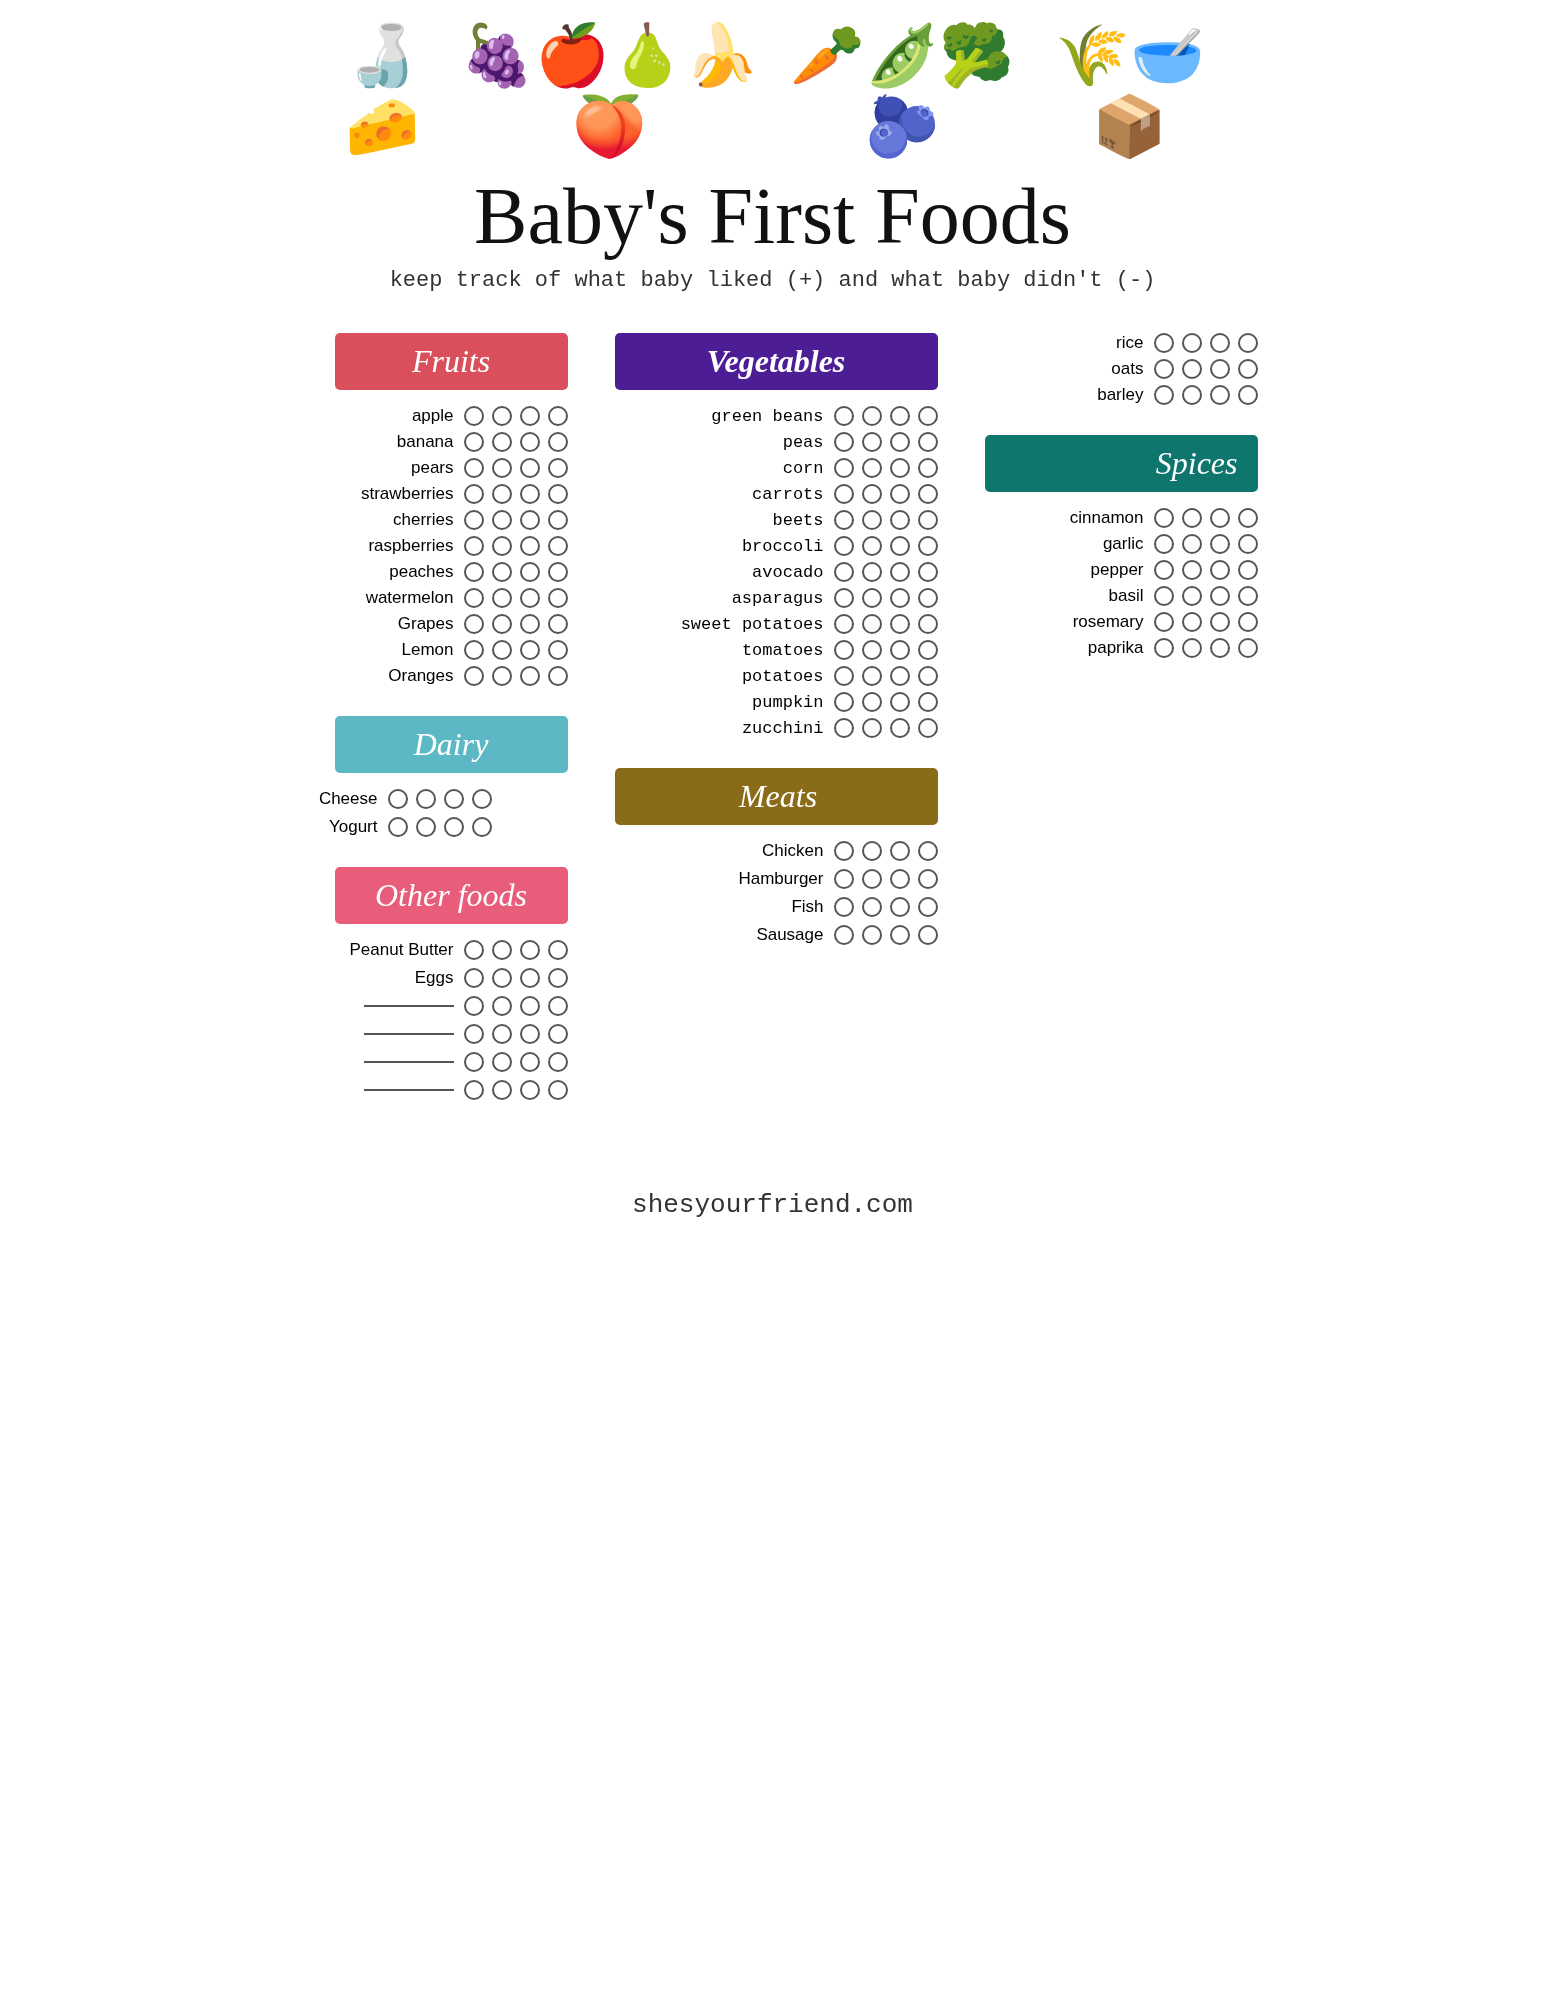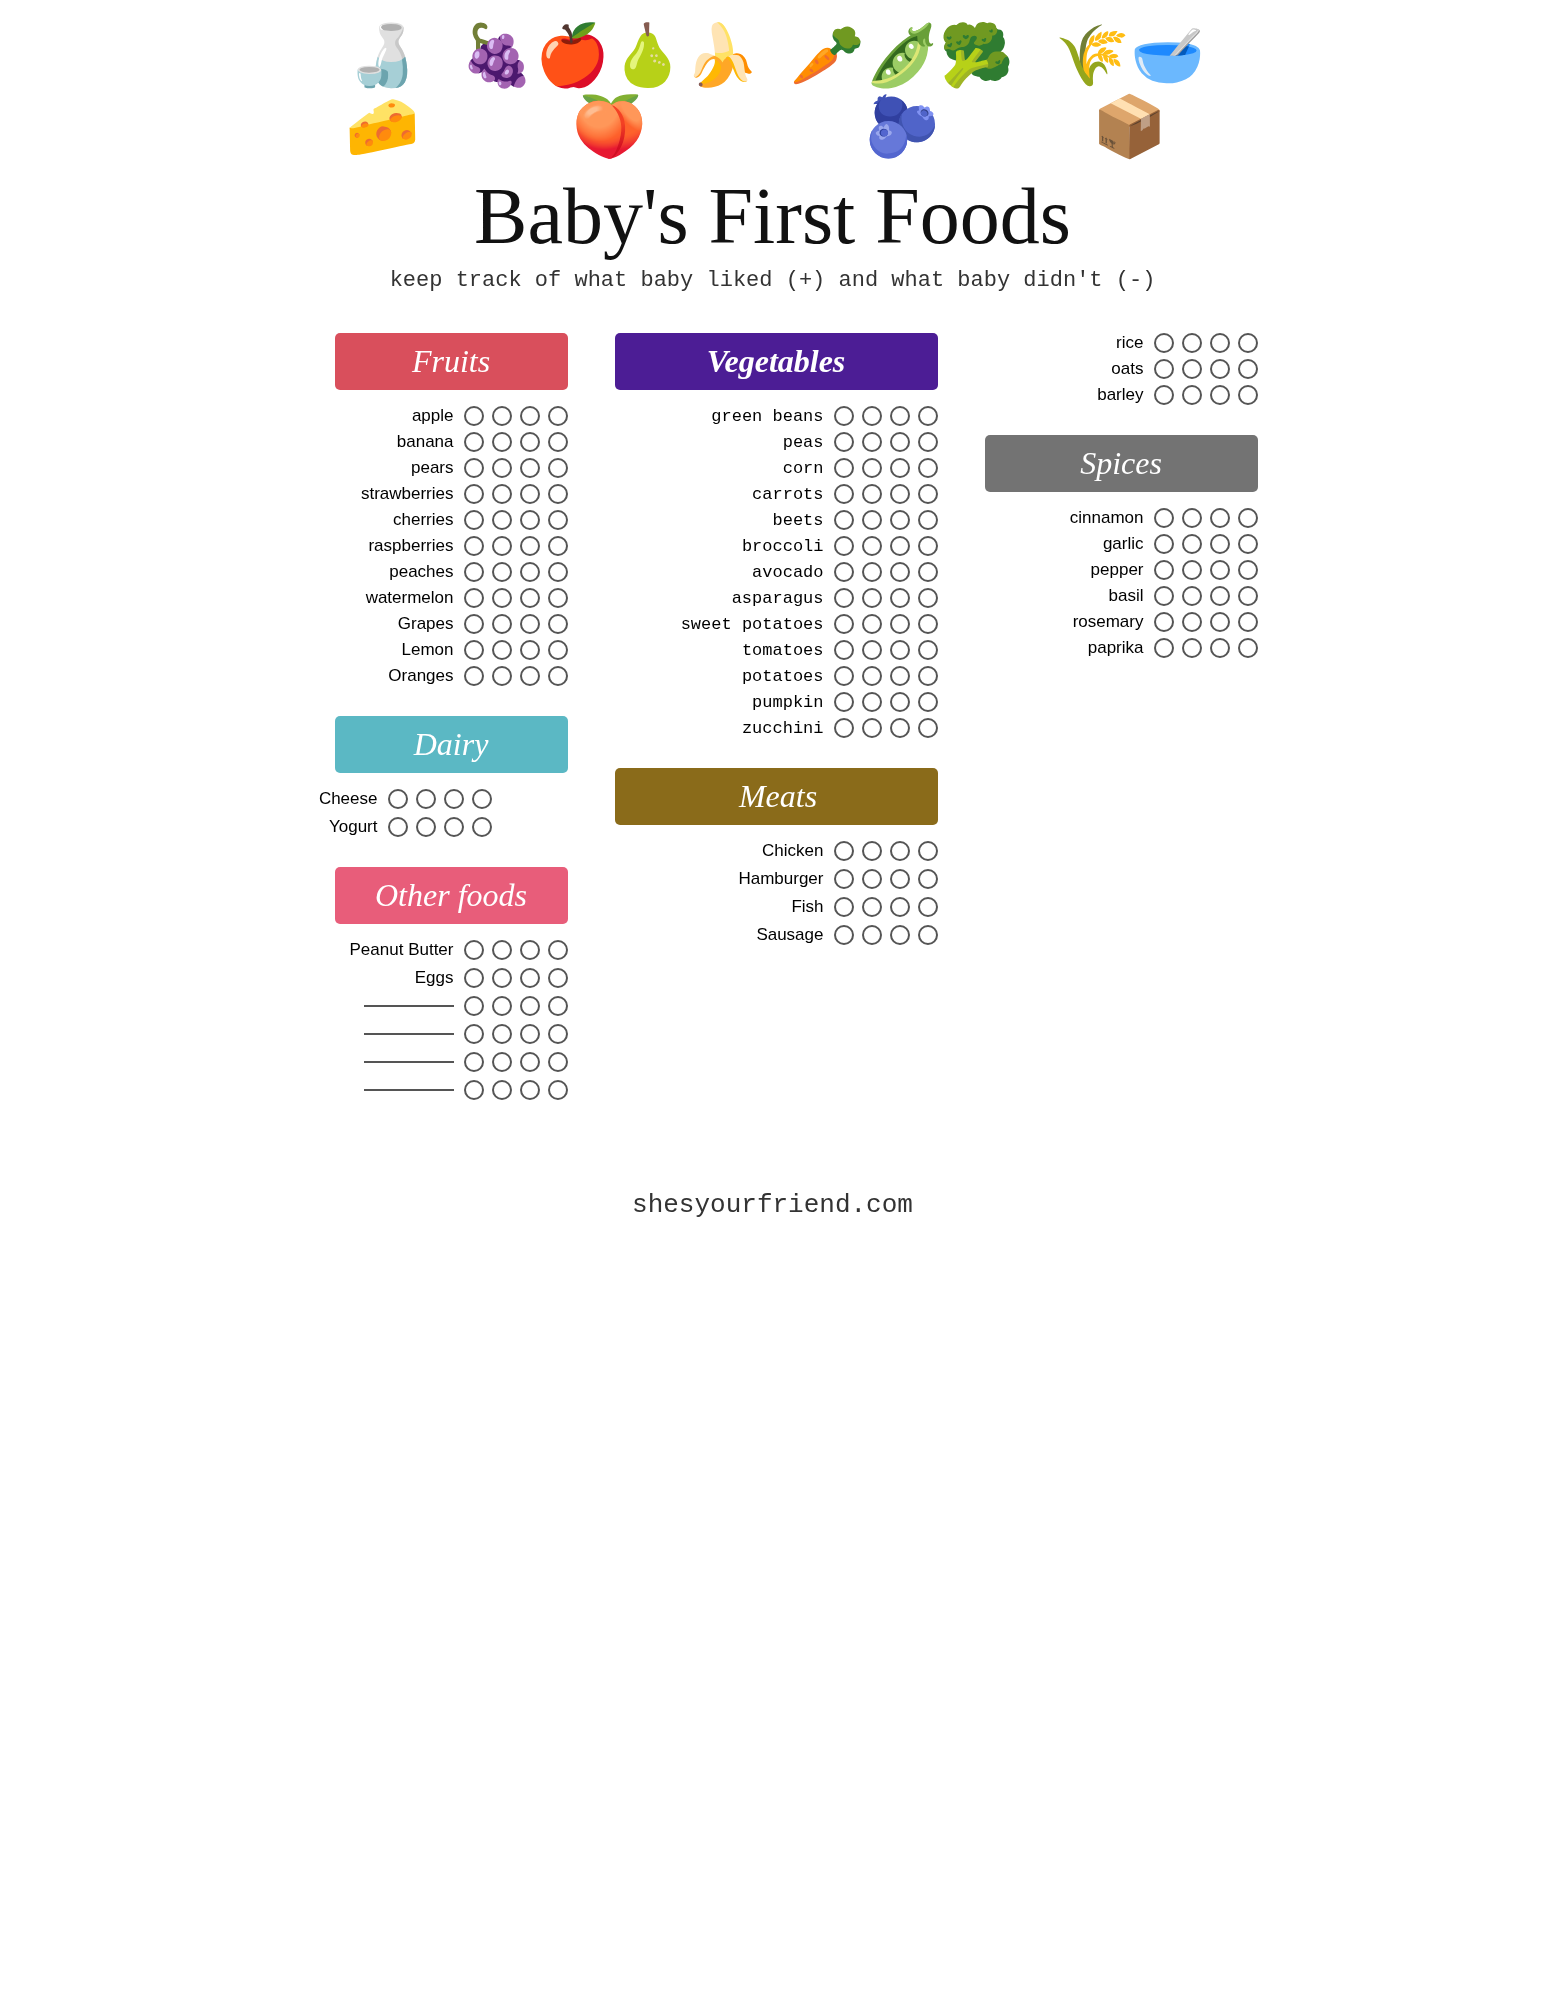--- a/index.html
+++ b/index.html
@@ -63,21 +63,21 @@
       font-size: 32px;
       font-family: Georgia, serif;
       font-style: italic;
       color: #fff;
     }
     .fruits-header { background-color: #d94f5c; }
     .vegetables-header { background-color: #4c1d95; font-weight: bold; }
     .grains-header { background-color: #d4a843; }
     .dairy-header { background-color: #5bb8c4; }
     .meats-header { background-color: #8a6b1a; padding-left: 24px; }
-    .spices-header { background-color: #737373; }
+    .spices-header { background-color: #0f766e; text-align: right; }
     .other-header { background-color: #e85d7a; }
 
     
     .food-list { list-style: none; }
     .food-name {
       text-align: right;
       margin-right: 10px;
       min-width: 100px;
     }
     .circles {

